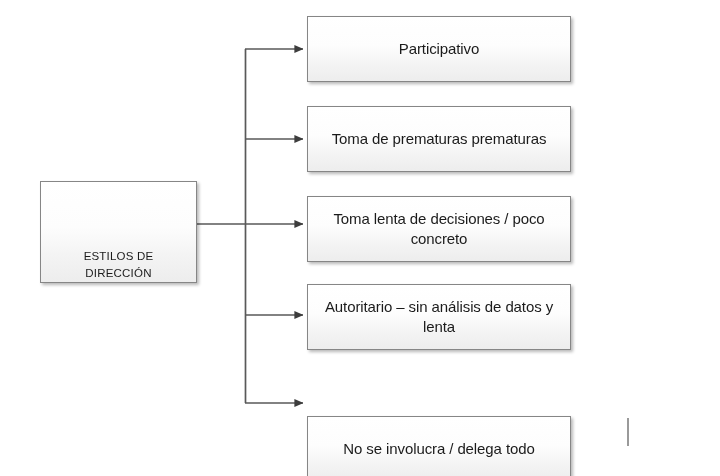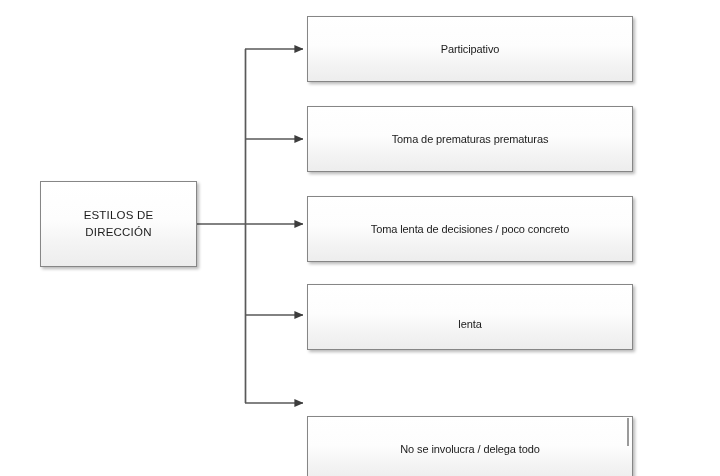--- a/index.html
+++ b/index.html
@@ -32,32 +32,33 @@
   }
   .node-label {
     display: block;
     padding: 0 10px;
     letter-spacing: -0.1px;
   }
   #root-node {
     left: 40px;
     top: 181px;
     width: 157px;
-    height: 86px;
+    height: 102px;
     font-size: 11.5px;
+    align-items: flex-end;
   }
   #root-node .node-label {
     letter-spacing: 0.2px;
     line-height: 1.5;
   }
   .leaf-node {
     left: 307px;
-    width: 326px;
+    width: 264px;
     height: 66px;
-    font-size: 11px;
+    font-size: 15px;
   }
   #leaf-0 { top: 16px; }
   #leaf-1 { top: 106px; }
   #leaf-2 { top: 196px; }
   #leaf-3 { top: 284px; }
   #leaf-4 { top: 376px; margin-top: 40px; }
 
   #connector-layer {
     position: absolute;
     left: 0;
@@ -108,21 +109,21 @@
 
   <div class="node leaf-node" id="leaf-1">
     <span class="node-label">Toma de prematuras prematuras</span>
   </div>
 
   <div class="node leaf-node" id="leaf-2">
     <span class="node-label">Toma lenta de decisiones / poco concreto</span>
   </div>
 
   <div class="node leaf-node" id="leaf-3">
-    <span class="node-label"><br><span>lenta</span></span>
+    <span class="node-label"><span>Autoritario – sin análisis de datos y</span><br><span>lenta</span></span>
   </div>
 
   <div class="node leaf-node" id="leaf-4">
     <span class="node-label">No se involucra / delega todo</span>
   </div>
 
   <div class="cursor-tick"></div>
 
 </div>
 

